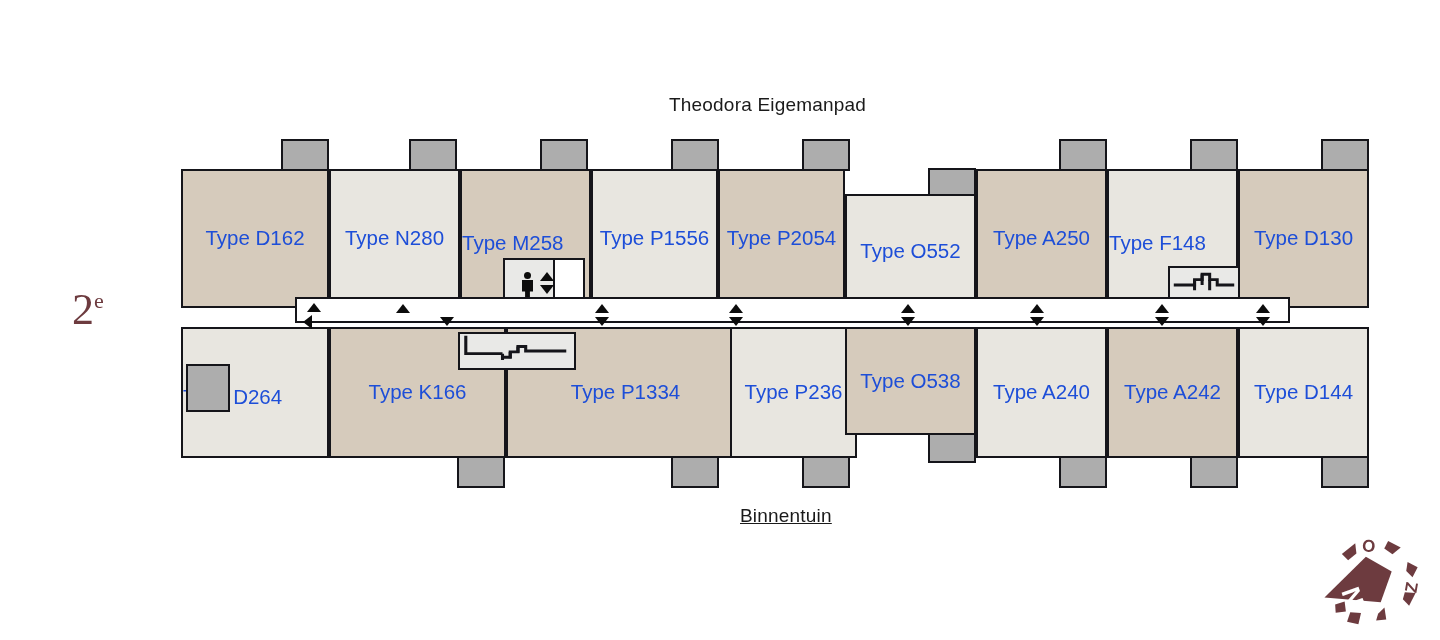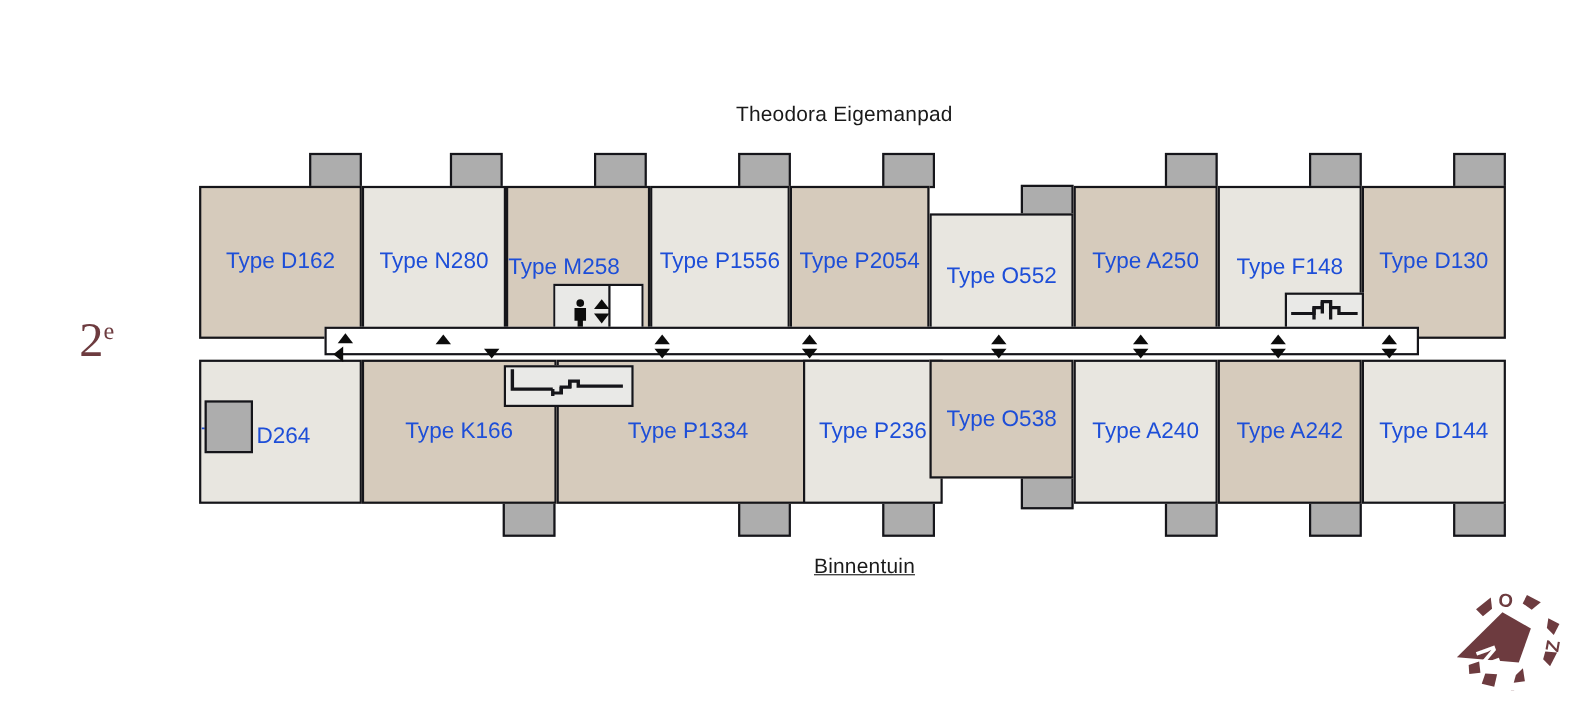--- a/index.html
+++ b/index.html
@@ -216,21 +216,21 @@
         <div class="unum">54</div>
       </div>
       <div class="unit light" style="left: 845px; top: 194px; width: 131px; height: 114px;">
         <div class="uname">Type O5</div>
         <div class="unum">52</div>
       </div>
       <div class="unit beige" style="left: 976px; top: 169px; width: 131px; height: 139px;">
         <div class="uname">Type A2</div>
         <div class="unum">50</div>
       </div>
-      <div class="unit light topalign" style="left: 1107px; top: 169px; width: 131px; height: 139px; justify-content: center;">
+      <div class="unit light topalign" style="left: 1107px; top: 169px; width: 131px; height: 139px;">
         <div class="uname">Type F1</div>
         <div class="unum">48</div>
       </div>
       <div class="unit beige" style="left: 1238px; top: 169px; width: 131px; height: 139px;">
         <div class="uname">Type D1</div>
         <div class="unum">30</div>
       </div>
     </div>
   <div id="units-bottom">
       <div class="unit light topalign" style="left: 181px; top: 327px; width: 148px; height: 131px;">

